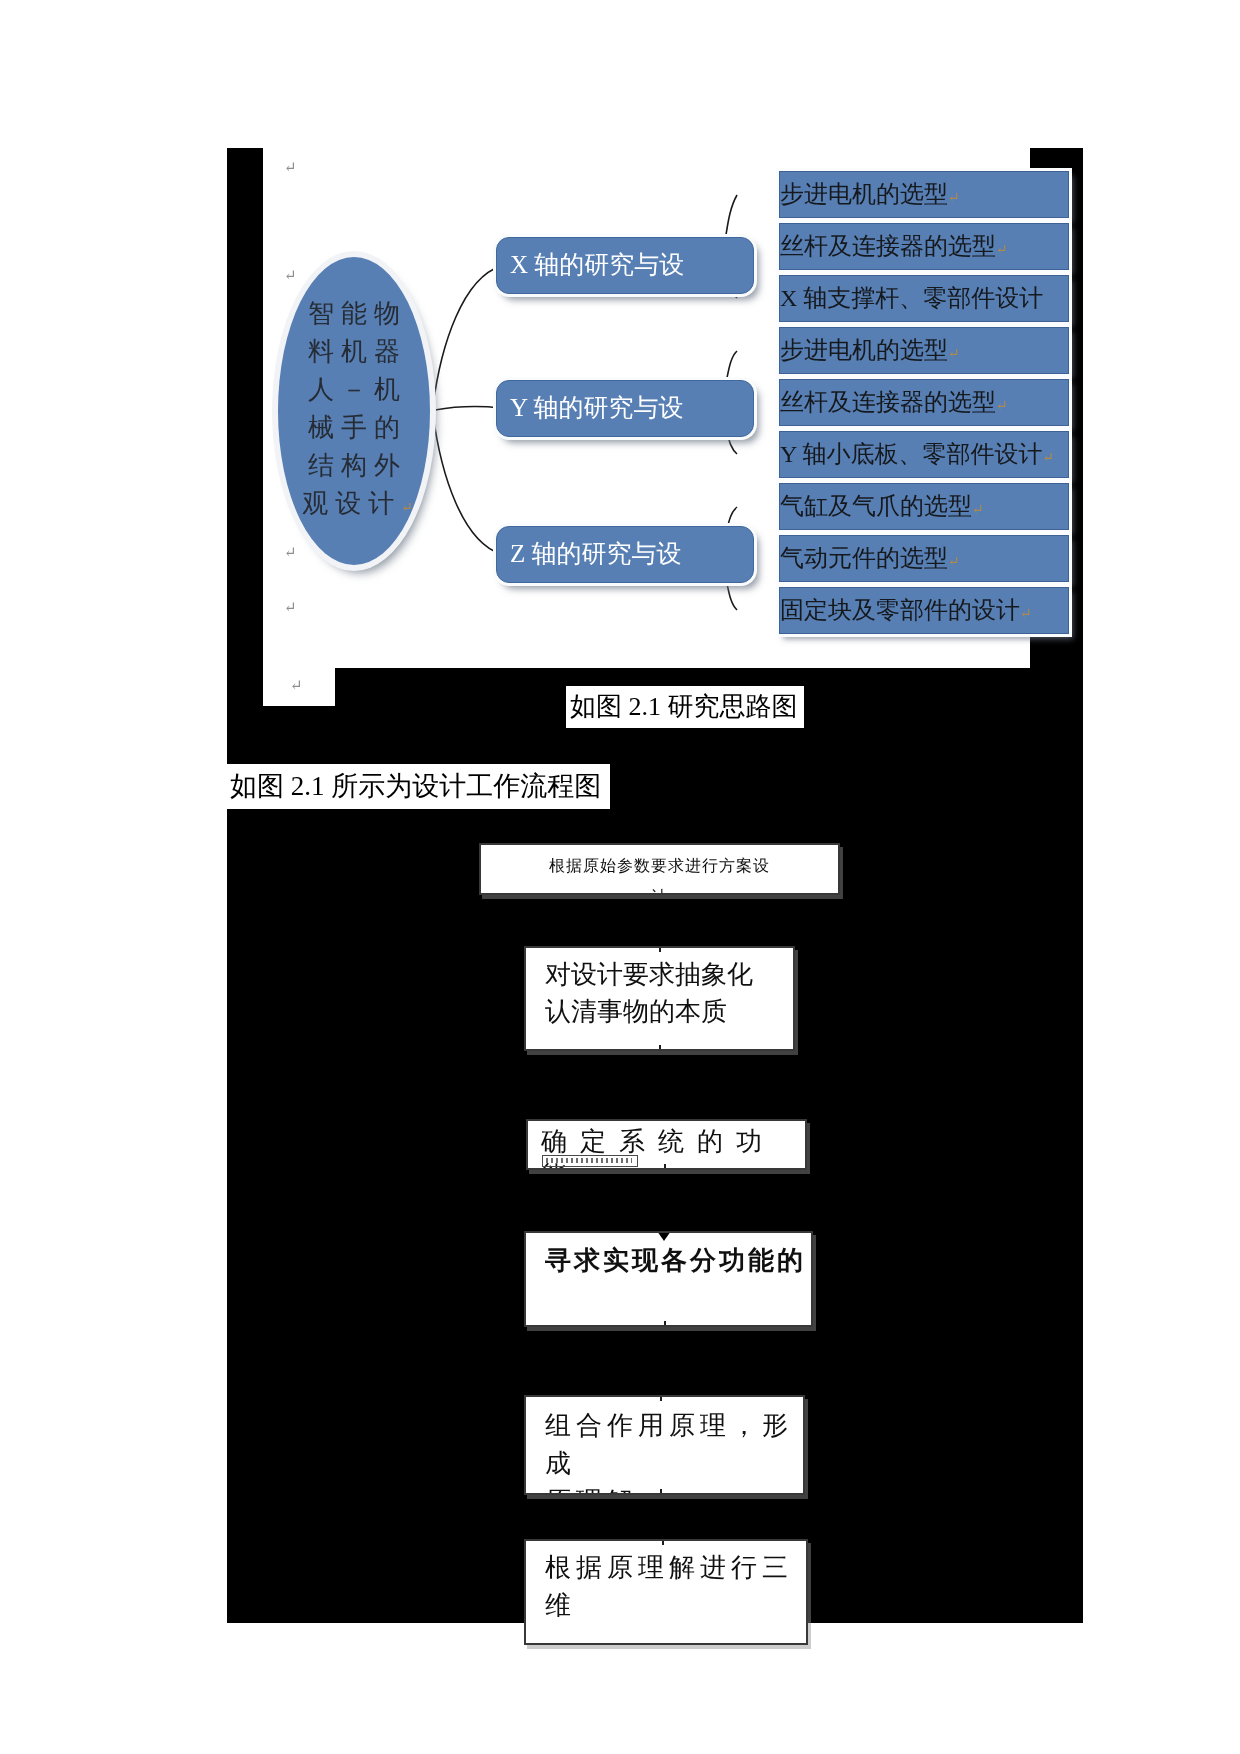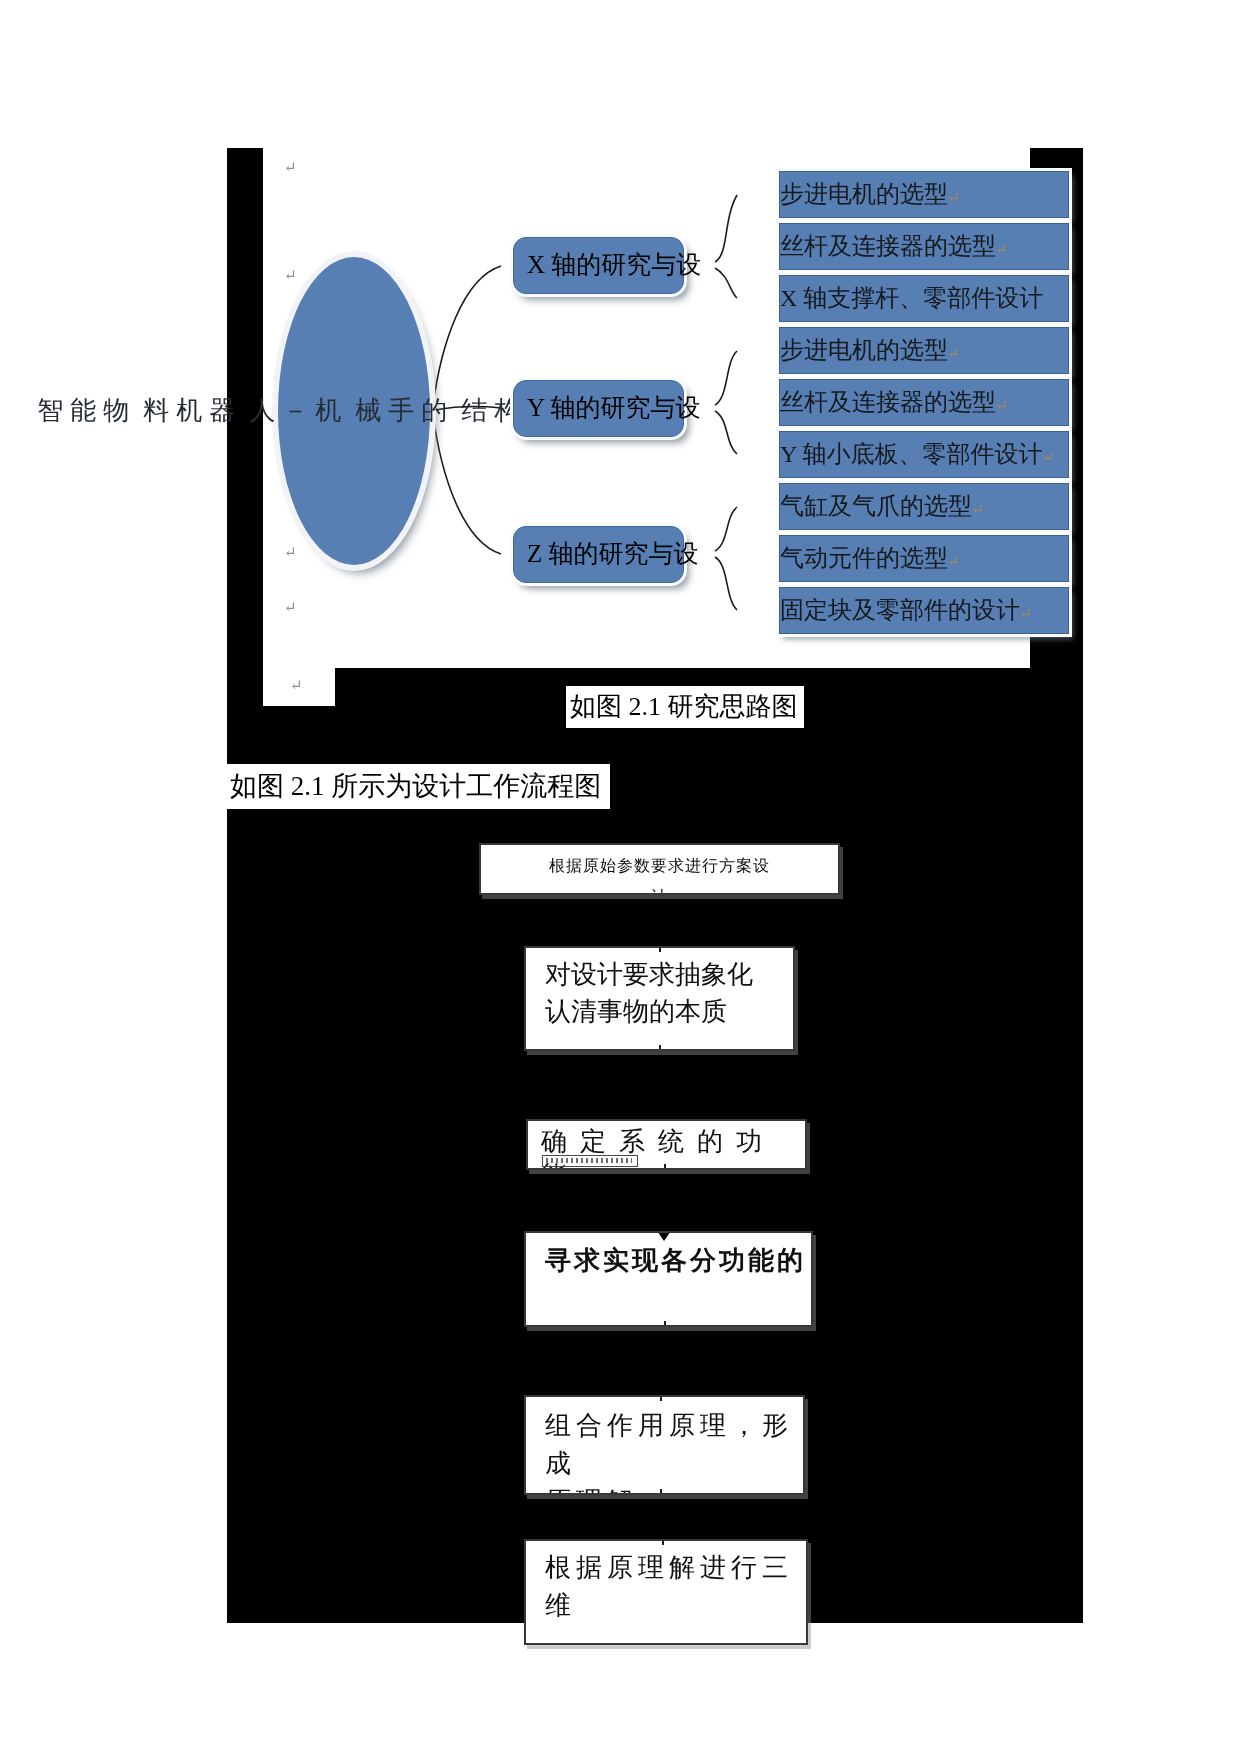--- a/index.html
+++ b/index.html
@@ -18,31 +18,31 @@
   .blank-line-strip{left:263px;top:668px;width:72px;height:38px;background:#fff;color:#8f8f8f;font-size:15px;padding-left:27px;box-sizing:border-box;line-height:34px;}
 
   
   .pmark{position:absolute;left:284px;color:#8f8f8f;font-size:15px;line-height:15px;}
 
   
   .root-ellipse{
     left:278px;top:257px;width:152px;height:308px;border-radius:50%;
     background:#577fb3;
     box-shadow:0 0 0 6px #f1f3f6, 6px 8px 10px rgba(110,120,135,.75);
-    display:flex;flex-direction:row;justify-content:center;align-items:center;
+    display:flex;flex-direction:column;justify-content:center;align-items:center;
   }
   .root-line{color:#262c36;font-size:26px;line-height:38px;letter-spacing:7px;white-space:nowrap;text-indent:7px;}
   .tanmark{color:#ad8950;font-size:14px;letter-spacing:0;}
 
   
   .l2box{
-    left:513px;width:171px;height:57px;border-radius:13px;
+    left:496px;width:258px;height:57px;border-radius:13px;
     background:#577fb3;border:1px solid #40679e;box-sizing:border-box;
     box-shadow:0 0 0 3px #fafbfc, 5px 6px 7px rgba(110,120,135,.7);
-    color:#000000;font-size:25px;line-height:54px;padding-left:13px;white-space:nowrap;
+    color:#ffffff;font-size:25px;line-height:54px;padding-left:13px;white-space:nowrap;
   }
 
   
   .srow{
     left:737px;width:290px;height:47px;background:#577fb3;border:1px solid #3d6396;box-sizing:border-box;
     box-shadow:0 0 0 3px #fbfcfd, 4px 5px 6px rgba(110,120,135,.7);
     color:#15181c;font-size:24px;line-height:44px;white-space:nowrap;margin-left:42px;
   }
 
   

